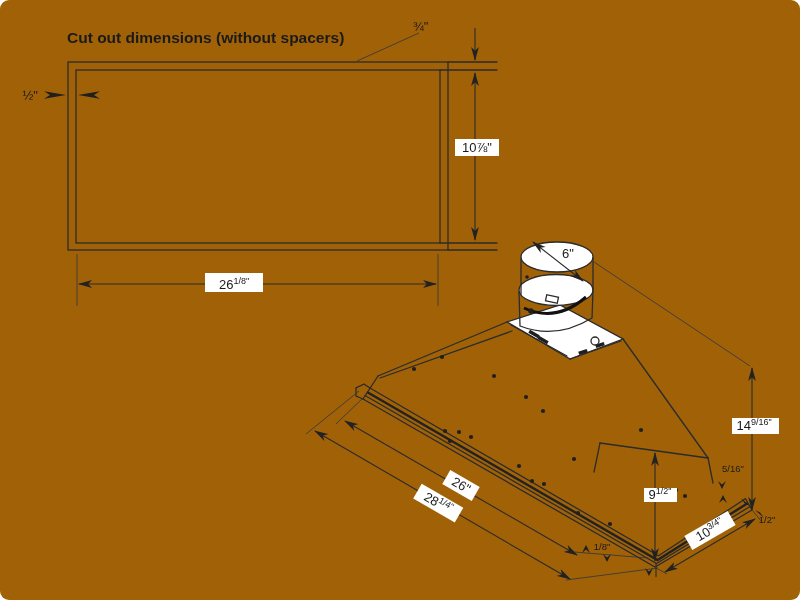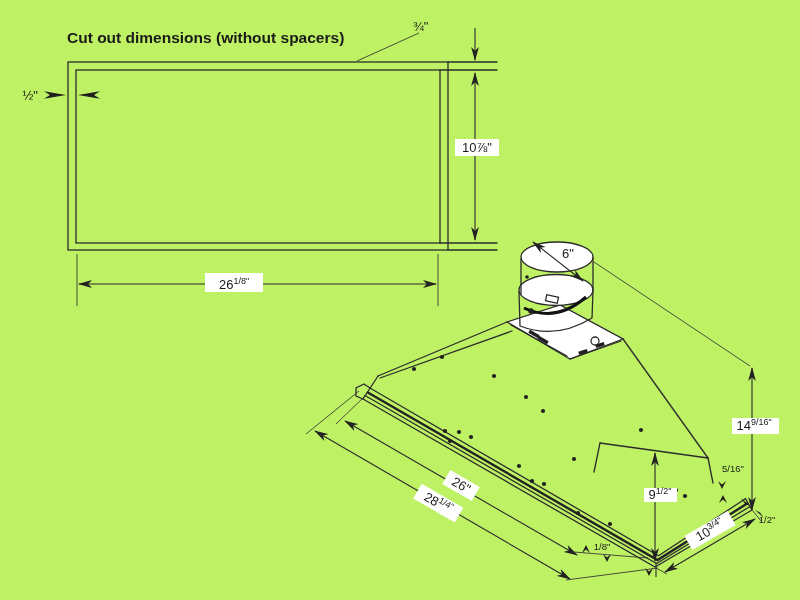--- a/index.html
+++ b/index.html
@@ -1,16 +1,16 @@
 <!DOCTYPE html>
 <html><head>
 <meta charset="utf-8">
 <style>
   html,body{margin:0;padding:0;background:#fff;}
-  .frame{position:relative;width:800px;height:600px;background:#bef264;overflow:hidden;}
+  .frame{position:relative;width:800px;height:600px;background:#a16207;overflow:hidden;border-radius:9px;}
   svg{position:absolute;left:0;top:0;}
   text{font-family:"Liberation Sans", sans-serif;fill:#1a1a1a;}
   .title{font-size:15.5px;font-weight:600;}
   .dim{font-size:13px;}
   .dim-sm{font-size:9.5px;}
   .sup{font-size:9px;}
   .obj{stroke:#2b2b2b;stroke-width:1.3;fill:none;stroke-linecap:round;}
   .obj-thick{stroke:#222;stroke-width:2.4;fill:none;}
   .dimline{stroke:#2a2a2a;stroke-width:1.1;fill:none;}
   .thin{stroke:#3a3a3a;stroke-width:0.9;fill:none;}

